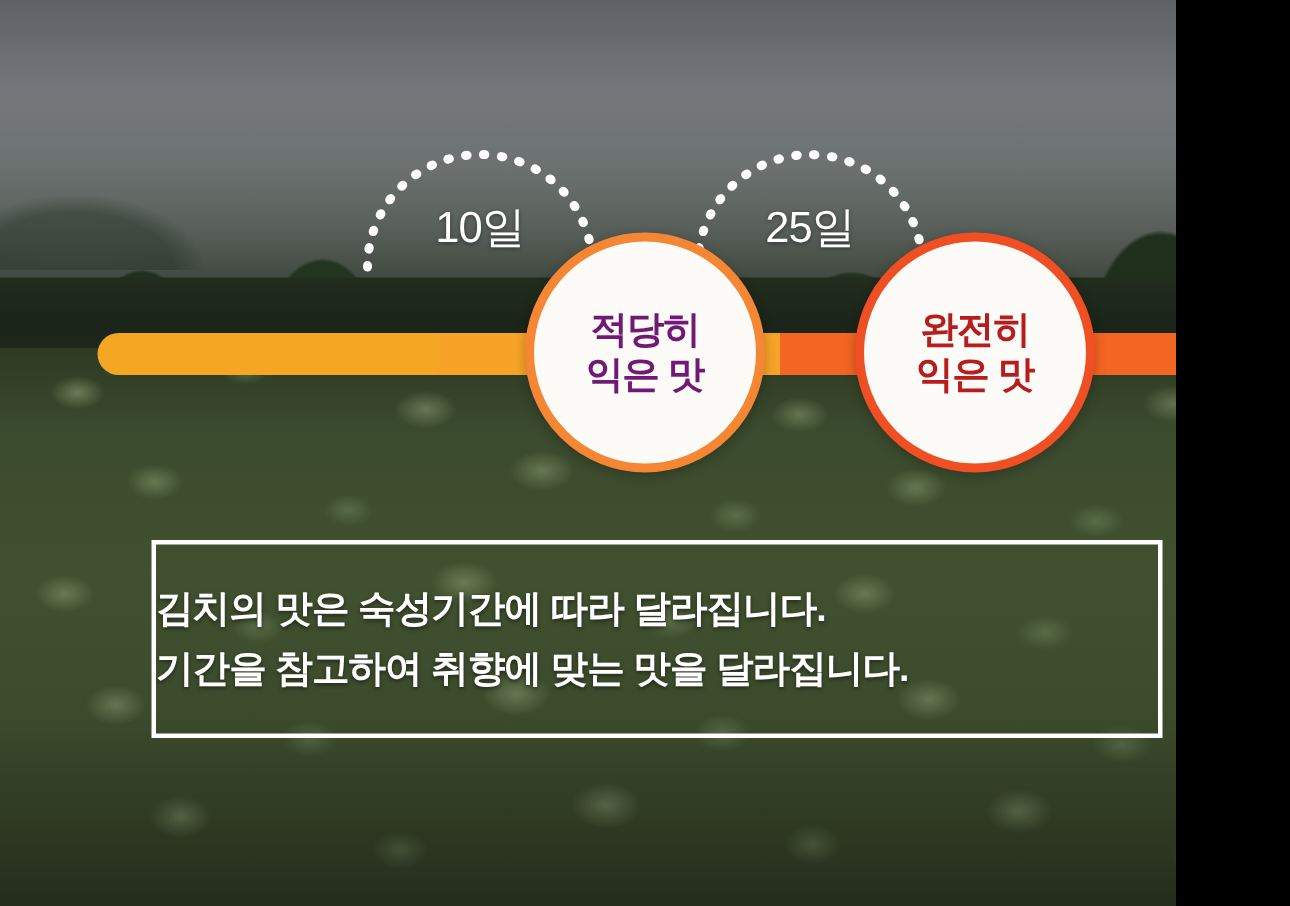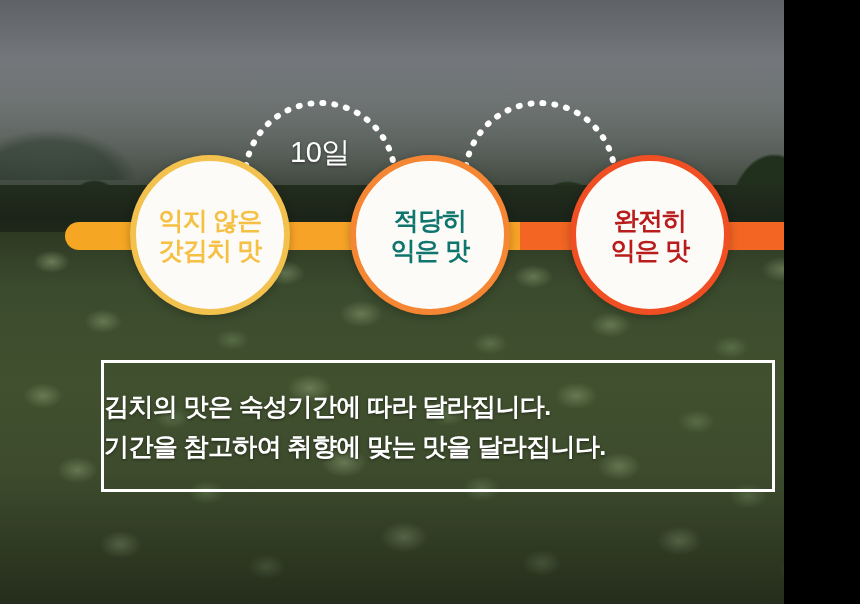--- a/index.html
+++ b/index.html
@@ -147,21 +147,21 @@
 
   .node-label {
     text-align: center;
     font-size: 25px;
     font-weight: 700;
     line-height: 1.22;
     letter-spacing: -0.8px;
     white-space: pre-line;
   }
   .node-1 .node-label { color: #F5C044; }
-  .node-2 .node-label { color: #0f766e; }
+  .node-2 .node-label { color: #701a75; }
   .node-3 .node-label { color: #b91c1c; }
 
   
   .caption-box {
     position: absolute;
     left: 101px;
     top: 360px;
     width: 674px;
     height: 132px;
     border: 3px solid #ffffff;
@@ -198,25 +198,22 @@
     <div class="bar bar-seg-1"></div>
     <div class="bar bar-seg-2"></div>
     <div class="bar bar-seg-3"></div>
 
     <svg class="arc-svg" viewBox="0 0 860 604">
       <path d="M 245 178 A 75 75 0 0 1 395 178" fill="none" stroke="#ffffff" stroke-width="6" stroke-linecap="round" stroke-dasharray="1 11"></path>
       <path d="M 465 178 A 75 75 0 0 1 615 178" fill="none" stroke="#ffffff" stroke-width="6" stroke-linecap="round" stroke-dasharray="1 11"></path>
     </svg>
 
     <div class="gap-label gap-1">10일</div>
-
-    <div class="node node-1">
-      <span class="node-label">익지 않은
-갓김치 맛</span>
-    </div>
+    <div class="gap-label gap-2">25일</div>
+
     <div class="node node-2">
       <span class="node-label">적당히
 익은 맛</span>
     </div>
     <div class="node node-3">
       <span class="node-label">완전히
 익은 맛</span>
     </div>
   </div>
 

